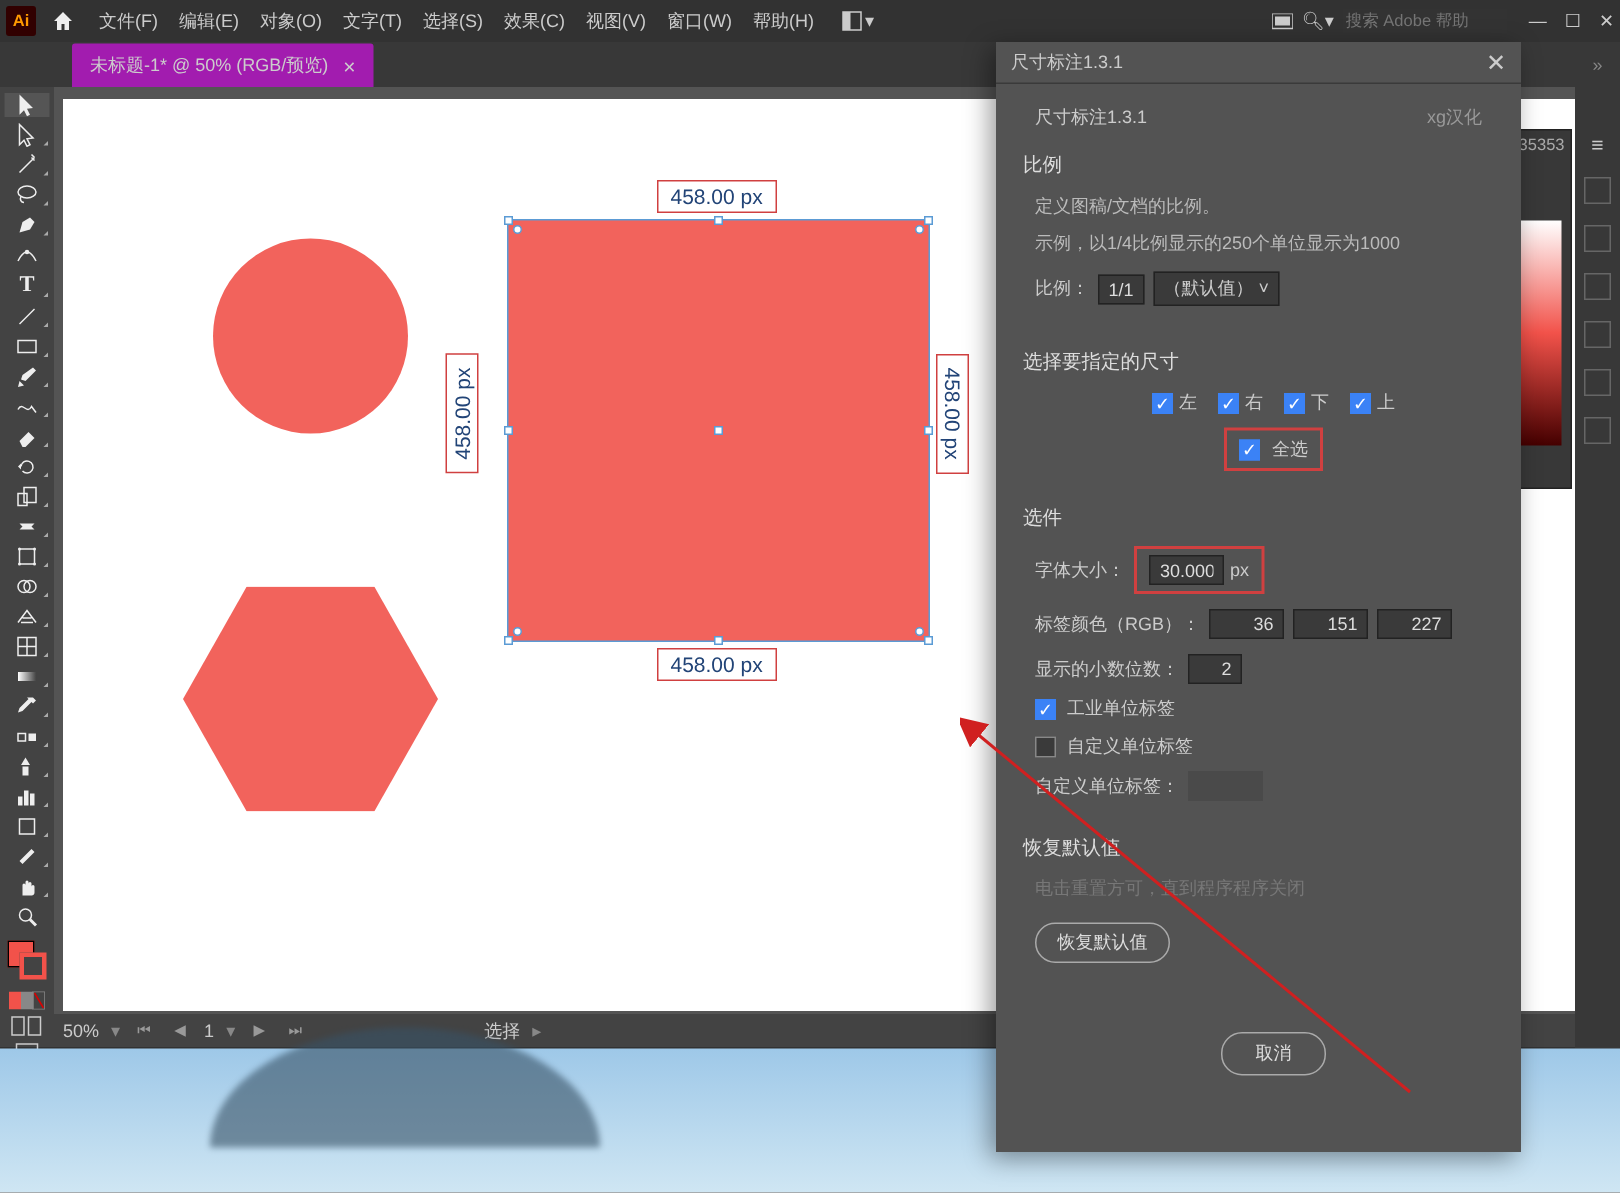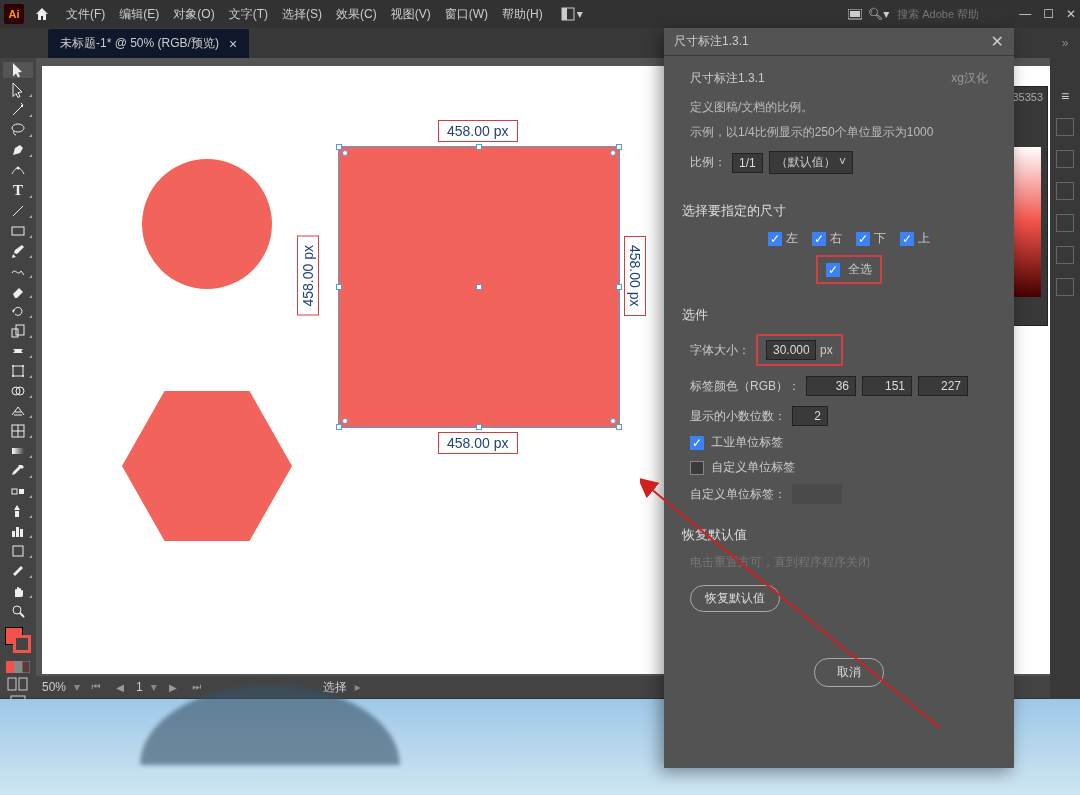--- a/index.html
+++ b/index.html
@@ -3,21 +3,21 @@
 <meta charset="utf-8">
 <style>
 *{margin:0;padding:0;box-sizing:border-box;font-family:"Microsoft YaHei",sans-serif;font-size:12px;color:#ccc}
 body{background:#323232;width:1080px;height:795px;overflow:hidden;position:relative}
 .menubar{height:28px;background:#323232;display:flex;align-items:center;padding:0 4px;gap:2px}
 .ai-logo{width:20px;height:20px;background:#310000;color:#ff9a00;display:flex;align-items:center;justify-content:center;font-weight:bold;font-size:11px;border-radius:2px}
 .home-icon{width:20px;height:20px;display:flex;align-items:center;justify-content:center;color:#eee;margin:0 6px}
 .menu-item{padding:4px 6px;color:#ccc;font-size:12px;cursor:pointer}
 .menubar-right{margin-left:auto;display:flex;align-items:center;gap:6px}
 .tab-bar{height:30px;background:#383838;display:flex;align-items:flex-end;padding-left:48px}
-.tab{background:#0f172a;color:#eee;padding:6px 12px;font-size:12px;display:flex;align-items:center;gap:10px;border-top-left-radius:2px;border-top-right-radius:2px}
+.tab{background:#a21caf;color:#eee;padding:6px 12px;font-size:12px;display:flex;align-items:center;gap:10px;border-top-left-radius:2px;border-top-right-radius:2px}
 .tab-close{color:#ccc;cursor:pointer;font-size:14px;line-height:1}
 .workspace{display:flex;height:640px;background:#2a2a2a}
 .toolbar{width:36px;background:#434343;display:flex;flex-direction:column;align-items:center;padding-top:4px;gap:4px}
 .tool{width:30px;height:26px;display:flex;align-items:center;justify-content:center;color:#ddd;cursor:pointer;position:relative}
 .tool.sel{background:#555}
 .tool-tri{position:absolute;right:1px;bottom:1px;width:0;height:0;border-left:3px solid transparent;border-bottom:3px solid #aaa}
 .swatch-fill{width:18px;height:18px;background:#f2524a;border:1px solid #000;position:relative}
 .swatch-stroke{width:18px;height:18px;border:3px solid #f2524a;background:#434343;position:relative;margin-top:-10px;margin-left:8px}
 .canvas-area{flex:1;background:#545454;display:flex;flex-direction:column;position:relative}
 .canvas-bg{flex:1;background:#fff;margin:8px 6px 2px 6px;position:relative;overflow:hidden}
@@ -378,20 +378,21 @@
   <div class="dialog-title">
     <span>尺寸标注1.3.1</span>
     <span class="dialog-close">✕</span>
   </div>
   <div class="dialog-body">
     <div style="display:flex;justify-content:space-between;padding-right:20px;margin-bottom:12px">
       <span>尺寸标注1.3.1</span>
       <span style="color:#999">xg汉化</span>
     </div>
 
+    <div class="d-section">比例</div>
     <div class="d-row">定义图稿/文档的比例。</div>
     <div class="d-row">示例，以1/4比例显示的250个单位显示为1000</div>
     <div class="d-row" style="display:flex;align-items:center;gap:6px;margin-top:10px">
       <span>比例：</span>
       <span class="d-select">1/1</span>
       <span class="d-select"><span>（默认值）</span> <span>˅</span></span>
     </div>
 
     <div class="d-section" style="margin-top:28px">选择要指定的尺寸</div>
     <div class="d-row" style="display:flex;gap:14px;justify-content:center;color:#777">

